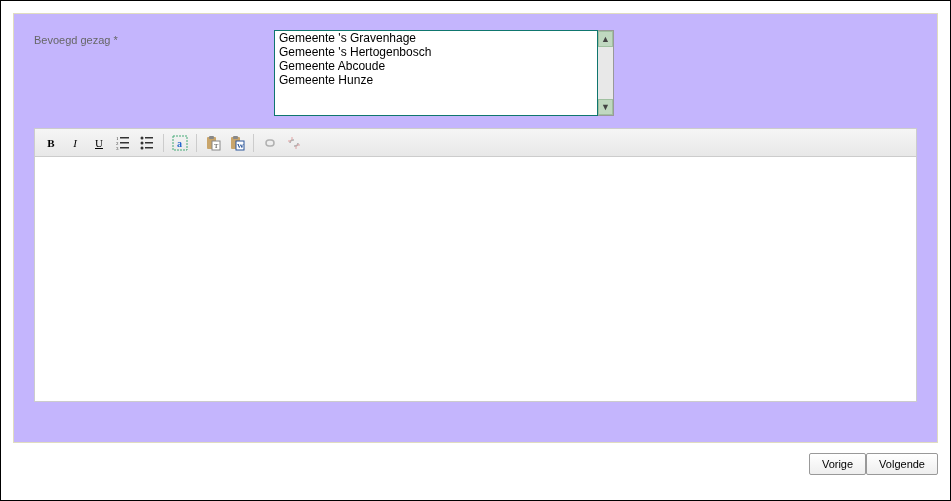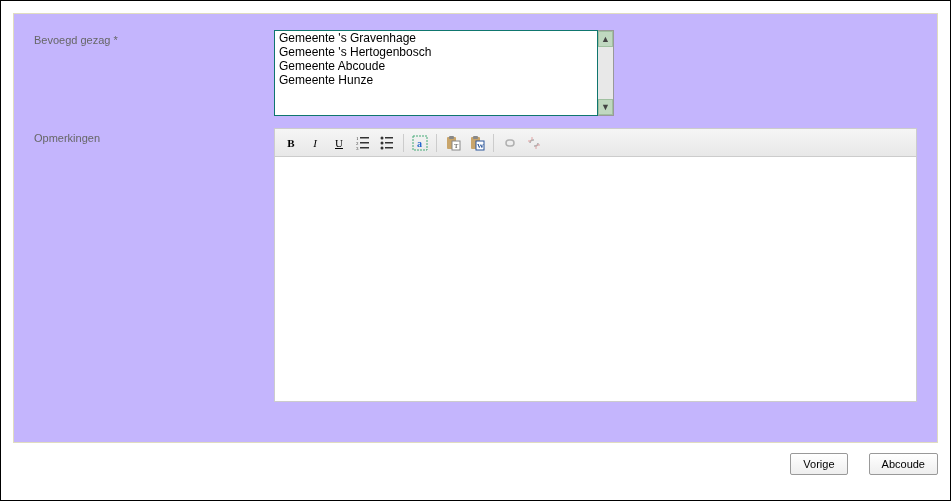--- a/index.html
+++ b/index.html
@@ -110,21 +110,21 @@
       width: 100%;
       resize: none;
       padding: 6px;
       font-family: Arial, sans-serif;
       font-size: 12px;
       outline: none;
     }
     .button-row {
       display: flex;
       justify-content: flex-end;
-      gap: 21px;
+      gap: 0;
       margin-top: 10px;
     }
     .btn {
       background: linear-gradient(#fff, #eee);
       border: 1px solid #999;
       padding: 4px 12px;
       font-size: 11px;
       cursor: pointer;
       border-radius: 2px;
     }
@@ -151,21 +151,20 @@
         <div class="listbox-scroll">
           <div class="scroll-btn">▲</div>
           <div class="scroll-track"></div>
           <div class="scroll-btn">▼</div>
         </div>
       </div>
     </div>
   </div>
 
   <div class="form-row">
-    <div class="label-col">Opmerkingen</div>
     <div class="input-col">
       <div class="editor-toolbar">
         <div class="tb-btn" style="font-weight:bold;">B</div>
         <div class="tb-btn" style="font-style:italic;">I</div>
         <div class="tb-btn" style="text-decoration:underline;">U</div>
         <div class="tb-btn">
           <svg class="icon-svg" viewBox="0 0 16 16">
               <text x="1" y="5" font-size="5" fill="#333">1</text>
               <rect x="5" y="2" width="9" height="1.5" fill="#333"></rect>
               <text x="1" y="10" font-size="5" fill="#333">2</text>
@@ -225,14 +224,14 @@
         </div>
       </div>
       <textarea class="editor-area" value="" style=""></textarea>
     </div>
   </div>
 
 </div>
 
 <div class="button-row">
   <button class="btn">Vorige</button>
-  <button class="btn">Abcoude</button>
+  <button class="btn">Volgende</button>
 </div>
 
 </body></html>

